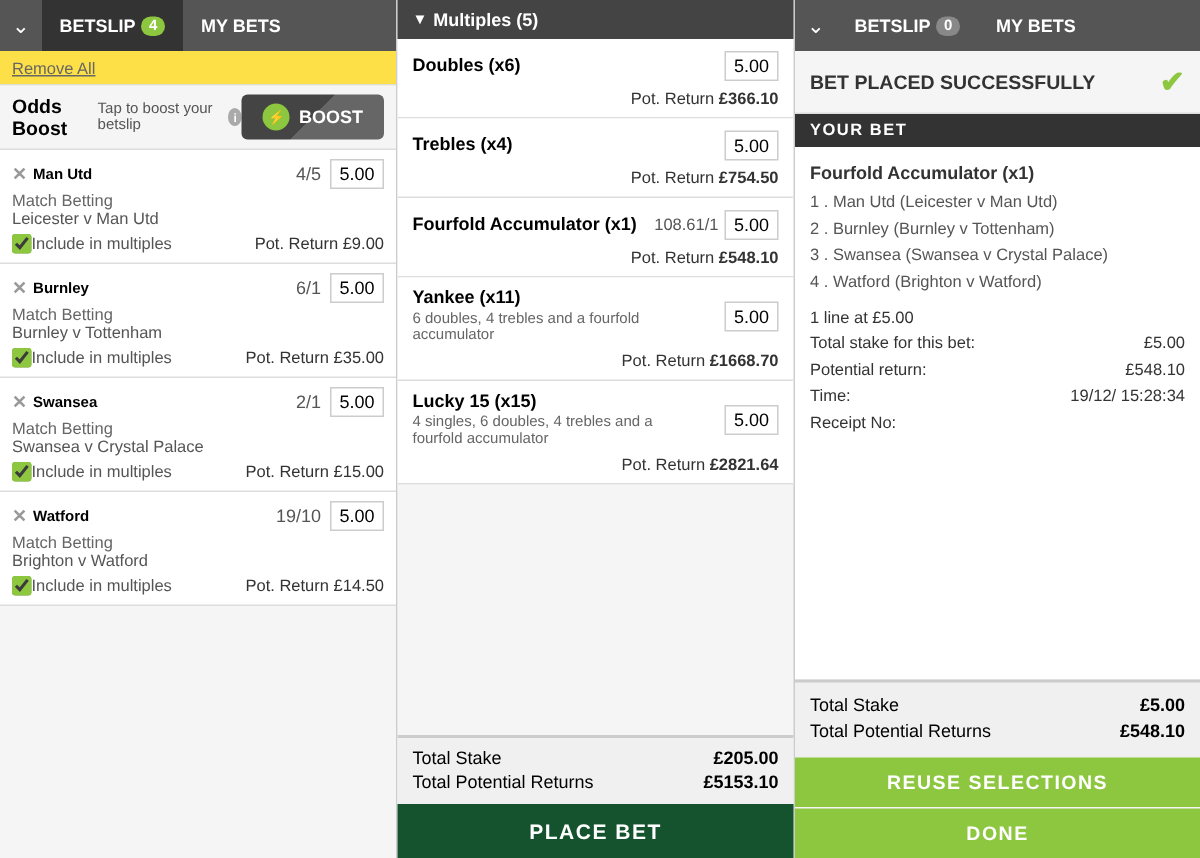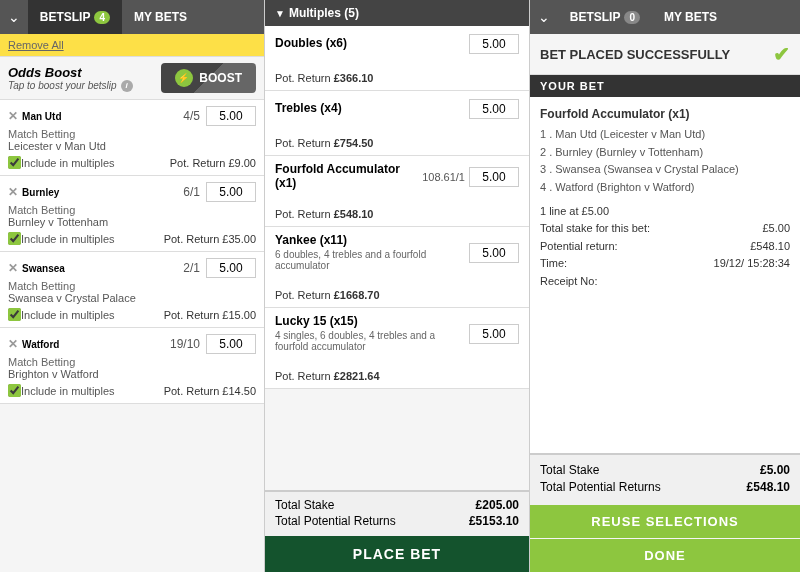--- a/index.html
+++ b/index.html
@@ -98,22 +98,20 @@
     .odds-boost-row {
       display: flex;
       align-items: center;
       justify-content: space-between;
       padding: 6px 8px;
       background: #f5f5f5;
       border-bottom: 1px solid #ddd;
     }
     .odds-boost-left {
       display: flex;
-      flex-direction: column;
-      font-style: italic;
     }
     .odds-boost-title {
       font-weight: bold;
       font-size: 13px;
     }
     .odds-boost-sub {
       font-size: 10px;
       color: #555;
       display: flex;
       align-items: center;
@@ -189,21 +187,21 @@
       display: flex;
       align-items: center;
       justify-content: flex-end;
       gap: 6px;
     }
     .odds-val {
       color: #555;
       font-size: 12px;
     }
     .stake-input {
-      width: 50px;
+      width: 36px;
       border: 1px solid #ccc;
       padding: 2px 4px;
       font-size: 12px;
       text-align: center;
     }
     .bet-type {
       color: #666;
       font-size: 11px;
       margin-top: 2px;
     }
@@ -280,24 +278,24 @@
       color: #555;
     }
     .multiple-stake-row {
       display: flex;
       align-items: center;
       justify-content: flex-end;
       gap: 4px;
       margin-top: 2px;
     }
     .multiple-pot-return {
-      text-align: left;
+      text-align: right;
       font-size: 11px;
       color: #333;
-      margin-top: 18px;
+      margin-top: 6px;
     }
     .pot-val {
       font-weight: bold;
     }
 
     
     .totals-row {
       padding: 6px 10px;
       background: #f0f0f0;
       border-top: 2px solid #ccc;

